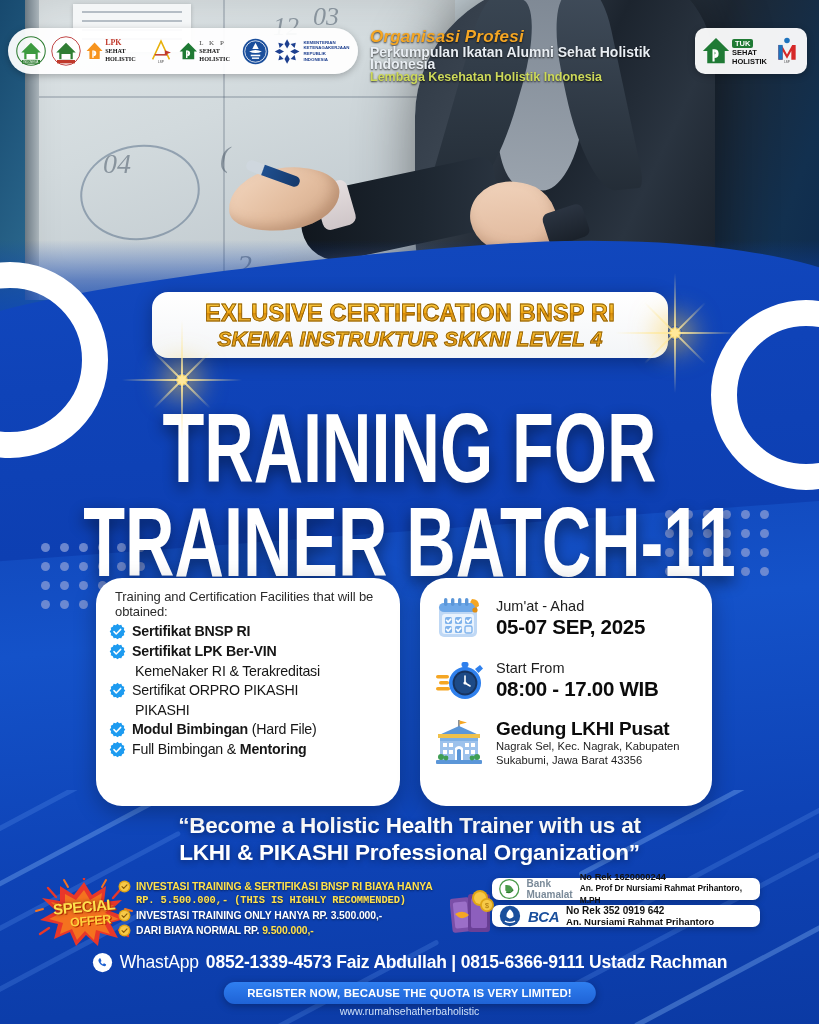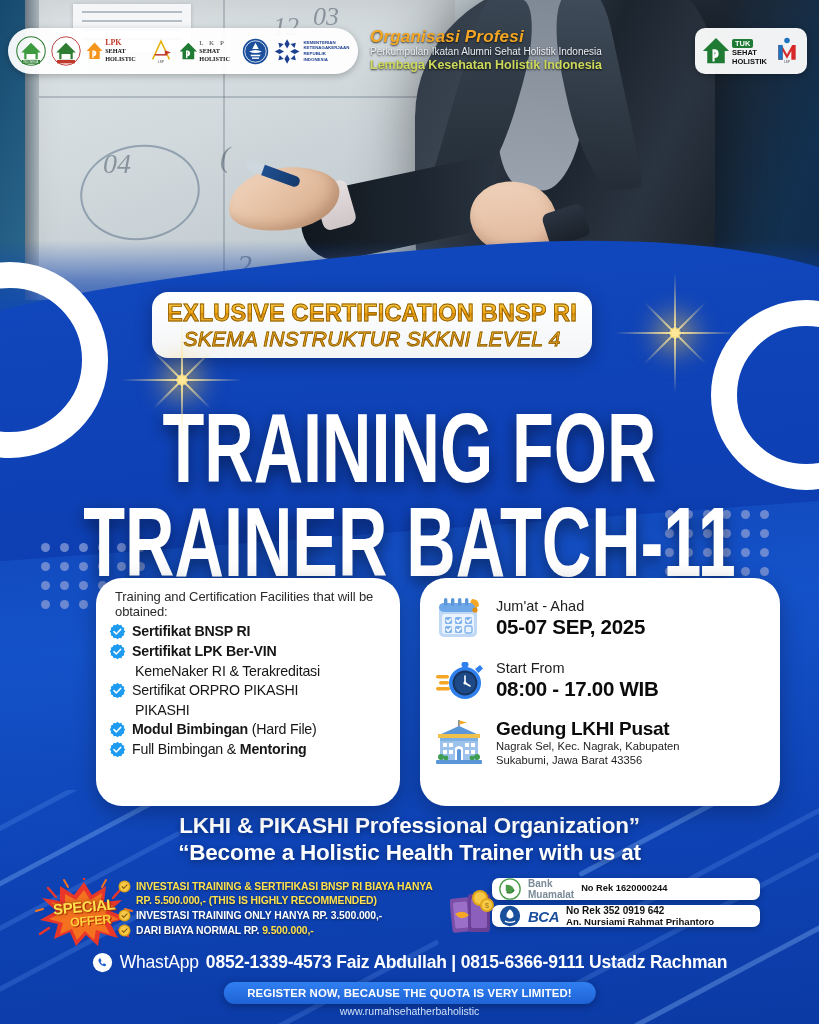--- a/index.html
+++ b/index.html
@@ -168,46 +168,46 @@
   .mini-logo { display:flex; flex-direction:column; align-items:center; justify-content:center; }
   .org-title {
     position:absolute; left:370px; top:28px; width:330px;
   }
   .org-t1 {
     font-size:17px; font-weight:bold; font-style:italic; color:#f5a623;
     letter-spacing:.2px; line-height:18px;
     text-shadow:0 1px 2px rgba(0,0,0,.75);
   }
   .org-t2 {
-    font-size:10px; font-weight:normal; color:#e9eef3; line-height:12px;
+    font-size:14px; font-weight:bold; color:#e9eef3; line-height:12px;
     text-shadow:0 1px 2px rgba(0,0,0,.8);
   }
   .org-t3 {
     font-size:12.5px; font-weight:bold; color:#cdd95a; line-height:15px;
     text-shadow:0 1px 2px rgba(0,0,0,.8);
   }
 
   
   .gold-pill {
-    position:absolute; left:152px; top:292px; width:440px; height:66px;
+    position:absolute; left:152px; top:292px; width:516px; height:66px;
     background:linear-gradient(180deg,#ffffff,#f3f5f7);
     border-radius:16px;
     box-shadow:0 4px 18px rgba(0,0,0,.3);
     display:flex; flex-direction:column; align-items:center; justify-content:center;
     z-index:6;
   }
   .gold-1 {
     font-size:23.5px; font-weight:bold; letter-spacing:.2px;
     background:linear-gradient(180deg,#fcd34a 0%, #f0a817 48%, #d98c08 52%, #f7c948 100%);
     -webkit-background-clip:text; background-clip:text; color:transparent;
     -webkit-text-stroke:.8px #8a5b06;
     line-height:26px;
   }
   .gold-2 {
-    font-size:21px; font-weight:normal; font-style:italic; letter-spacing:.2px;
+    font-size:21px; font-weight:bold; font-style:italic; letter-spacing:.2px;
     background:linear-gradient(180deg,#fcd34a 0%, #f0a817 48%, #d98c08 52%, #f7c948 100%);
     -webkit-background-clip:text; background-clip:text; color:transparent;
     -webkit-text-stroke:.8px #8a5b06;
     line-height:25px;
   }
   .sparkle { position:absolute; z-index:7; pointer-events:none; }
   .sparkle .core {
     position:absolute; left:50%; top:50%; width:14px; height:14px; margin:-7px 0 0 -7px;
     border-radius:50%; background:radial-gradient(circle,#fffdf0 0%, #ffd861 45%, rgba(255,190,40,0) 72%);
     box-shadow:0 0 26px 12px rgba(255,205,70,.55);
@@ -230,21 +230,21 @@
   }
   .t-line1 { font-size:76px; line-height:74px; }
   .t-line2 { font-size:76px; line-height:74px; margin-top:20px; }
 
   
   .card {
     position:absolute; background:#ffffff; border-radius:26px;
     box-shadow:0 6px 22px rgba(0,0,0,.28); z-index:8;
   }
   .card-left  { left:96px; top:578px; width:304px; height:228px; padding:11px 14px 0 13px; }
-  .card-right { left:420px; top:578px; width:360px; height:228px; padding:14px 12px 0 14px; }
+  .card-right { left:420px; top:578px; width:292px; height:228px; padding:14px 12px 0 14px; }
 
   .fac-head { font-size:13px; color:#2b2b2b; margin:0 0 3px 6px; letter-spacing:-.1px; }
   .fac-item { display:flex; align-items:flex-start; gap:6px; margin-bottom:1px; }
   .fac-text { font-size:14.2px; color:#161616; line-height:19px; letter-spacing:-.2px; }
   .fac-text b { font-weight:bold; }
   .fac-cont { font-size:14.2px; color:#161616; line-height:19px; margin-left:26px; letter-spacing:-.2px; }
   .vbadge { flex:none; width:17px; height:17px; margin-top:1px; }
 
   .info-row { display:flex; align-items:center; gap:10px; margin-bottom:10px; }
   .info-ico { flex:none; width:52px; height:52px; display:flex; align-items:center; justify-content:center; }
@@ -707,22 +707,22 @@
       </div>
       <div>
         <div class="info-main sm">Gedung LKHI Pusat</div>
         <div class="info-addr">Nagrak Sel, Kec. Nagrak, Kabupaten</div>
         <div class="info-addr">Sukabumi, Jawa Barat 43356</div>
       </div>
     </div>
   </div>
 
   <div class="quote">
+    <div>“Become a Holistic Health Trainer with us at</div>
     <div>LKHI &amp; PIKASHI Professional Organization”</div>
-    <div>“Become a Holistic Health Trainer with us at</div>
   </div>
 
   <div class="offer-zone">
 
     <svg style="position:absolute; left:34px; top:0; width:100px; height:70px;" viewBox="0 0 100 70">
       <path d="M50 4 L58 17 L72 8 L70 24 L88 22 L76 33 L94 40 L76 45 L84 60 L66 55 L64 68 L52 57 L42 68 L36 54 L20 61 L24 46 L6 42 L22 33 L8 20 L26 23 L26 8 L40 17 Z" fill="#e8372a"></path>
       <path d="M50 12 L56 22 L68 15 L66 28 L80 27 L71 35 L85 41 L70 45 L76 56 L62 52 L60 62 L51 53 L43 62 L38 51 L26 56 L29 45 L15 41 L27 35 L17 24 L31 27 L31 16 L42 22 Z" fill="#f4721f"></path>
       <g stroke="#e8372a" stroke-width="2.4" stroke-linecap="round">
         <path d="M14 10 L22 19"></path>
           <path d="M86 12 L79 20"></path>
@@ -744,21 +744,21 @@
 
     <div class="offer-list">
       <div class="offer-item">
         <svg class="coin" viewBox="0 0 24 24">
             <circle cx="12" cy="12" r="11" fill="#e0a516"></circle>
             <circle cx="12" cy="12" r="8.4" fill="#f7c948"></circle>
             <path d="M7.4 12.3l3.1 3.1 6.1-6.3" stroke="#8a5b06" stroke-width="2.1" fill="none" stroke-linecap="round" stroke-linejoin="round"></path>
           </svg>
         <div class="off-yellow">INVESTASI TRAINING &amp; SERTIFIKASI BNSP RI BIAYA HANYA</div>
       </div>
-      <div class="offer-item" style="margin-left:18px;">
+      <div class="offer-item" style="margin-left:18px;font-family:Liberation Mono, monospace;">
         <div class="off-yellow">RP. 5.500.000,- (THIS IS HIGHLY RECOMMENDED)</div>
       </div>
       <div class="offer-item">
         <svg class="coin" viewBox="0 0 24 24">
             <circle cx="12" cy="12" r="11" fill="#e0a516"></circle>
             <circle cx="12" cy="12" r="8.4" fill="#f7c948"></circle>
             <path d="M7.4 12.3l3.1 3.1 6.1-6.3" stroke="#8a5b06" stroke-width="2.1" fill="none" stroke-linecap="round" stroke-linejoin="round"></path>
           </svg>
         <div class="off-white">INVESTASI TRAINING ONLY HANYA RP. 3.500.000,-</div>
       </div>
@@ -791,20 +791,21 @@
           <circle cx="13" cy="13" r="12" fill="none" stroke="#4a9a4a" stroke-width="1.6"></circle>
           <path d="M8 8 q7 -1 10 6 q-6 6 -10 1" fill="#4a9a4a"></path>
           <path d="M9 17 q6 2 9 -3" stroke="#2f7a2f" stroke-width="1.6" fill="none"></path>
         </svg>
         <div class="bank-name" style="color:#7a8a99;">
           <div>Bank</div>
           <div>Muamalat</div>
         </div>
         <div class="bank-info">
           <div class="bank-rek">No Rek 1620000244</div>
+          <div class="bank-an">An. Prof Dr Nursiami Rahmat Prihantoro, M.PH</div>
         </div>
       </div>
 
       <div class="bank">
         <svg width="22" height="22" viewBox="0 0 26 26">
           <circle cx="13" cy="13" r="12" fill="#1a4f9c"></circle>
           <path d="M13 5 q5 4 4 9 q-4 4 -8 0 q-1 -5 4 -9" fill="#ffffff"></path>
           <path d="M7 19 q6 3 12 0" stroke="#ffffff" stroke-width="1.6" fill="none"></path>
         </svg>
         <div class="bank-name" style="font-size:15px; font-style:italic; color:#1a4f9c; letter-spacing:-.5px;">

